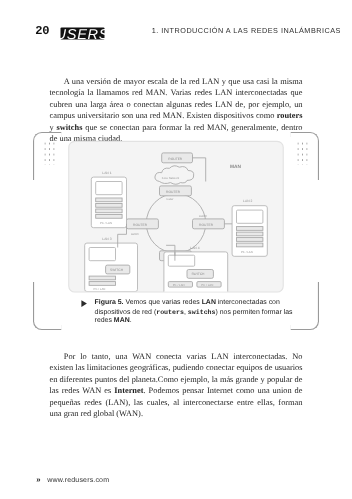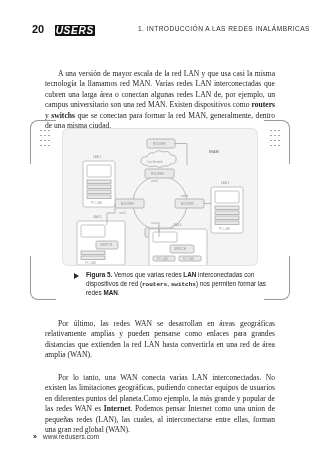--- a/index.html
+++ b/index.html
@@ -17,41 +17,41 @@
 
   
   .page-header {
     position: absolute;
     top: 22px; left: 0; right: 0;
     height: 18px;
   }
   .folio {
     position: absolute;
     left: 32px; top: 1px;
-    font-family: Liberation Sans, sans-serif;
+    font-family: Liberation Mono, monospace;
     font-weight: bold;
     font-size: 11px;
     letter-spacing: -0.2px;
     color: #111;
   }
   .brand-logo {
     position: absolute;
     left: 55px; top: 3px;
     width: 40px; height: 11px;
     background: #111;
     border-radius: 1px;
     display: flex;
     align-items: center;
     justify-content: center;
   }
   .brand-logo span {
     font-family: "Liberation Sans", sans-serif;
-    font-weight: bold;
+    font-weight: normal;
     font-style: italic;
-    font-size: 10px;
+    font-size: 13px;
     letter-spacing: 0.6px;
     color: #ffffff;
     transform: scaleX(1.02);
   }
   .running-head {
     position: absolute;
     left: 138px; top: 3px;
     font-family: "Liberation Sans", sans-serif;
     font-size: 6.6px;
     letter-spacing: 0.45px;
@@ -285,20 +285,19 @@
     </svg>
   </div>
 
   <div class="caption">
     <div class="caption-arrow"></div>
     <p class="caption-text"><b>Figura 5.</b><span> Vemos que varias redes </span><b>LAN</b><span> interconectadas con dispositivos de red (</span><span class="mono">routers</span><span>, </span><span class="mono">switchs</span><span>) nos permiten formar las redes </span><b>MAN</b><span>.</span></p>
   </div>
 </div>
 
 <div class="content-lower">
-  <p class="body">Por último, las redes WAN se desarrollan en áreas geográficas relativamente amplias y pueden pensarse como enlaces para grandes distancias que extienden la red LAN hasta convertirla en una red de área amplia (WAN).</p>
   <p class="body"><span>Por lo tanto, una WAN conecta varias LAN interconectadas. No existen las limitaciones geográficas, pudiendo conectar equipos de usuarios en diferentes puntos del planeta.Como ejemplo, la más grande y popular de las redes WAN es </span><b>Internet</b><span>. Podemos pensar Internet como una union de pequeñas redes (LAN), las cuales, al interconectarse entre ellas, forman una gran red global (WAN).</span></p>
 </div>
 
 <div class="page-footer">
   <span class="footer-chevrons">»</span>
   <span class="footer-url">www.redusers.com</span>
 </div>
 
 </body></html>

